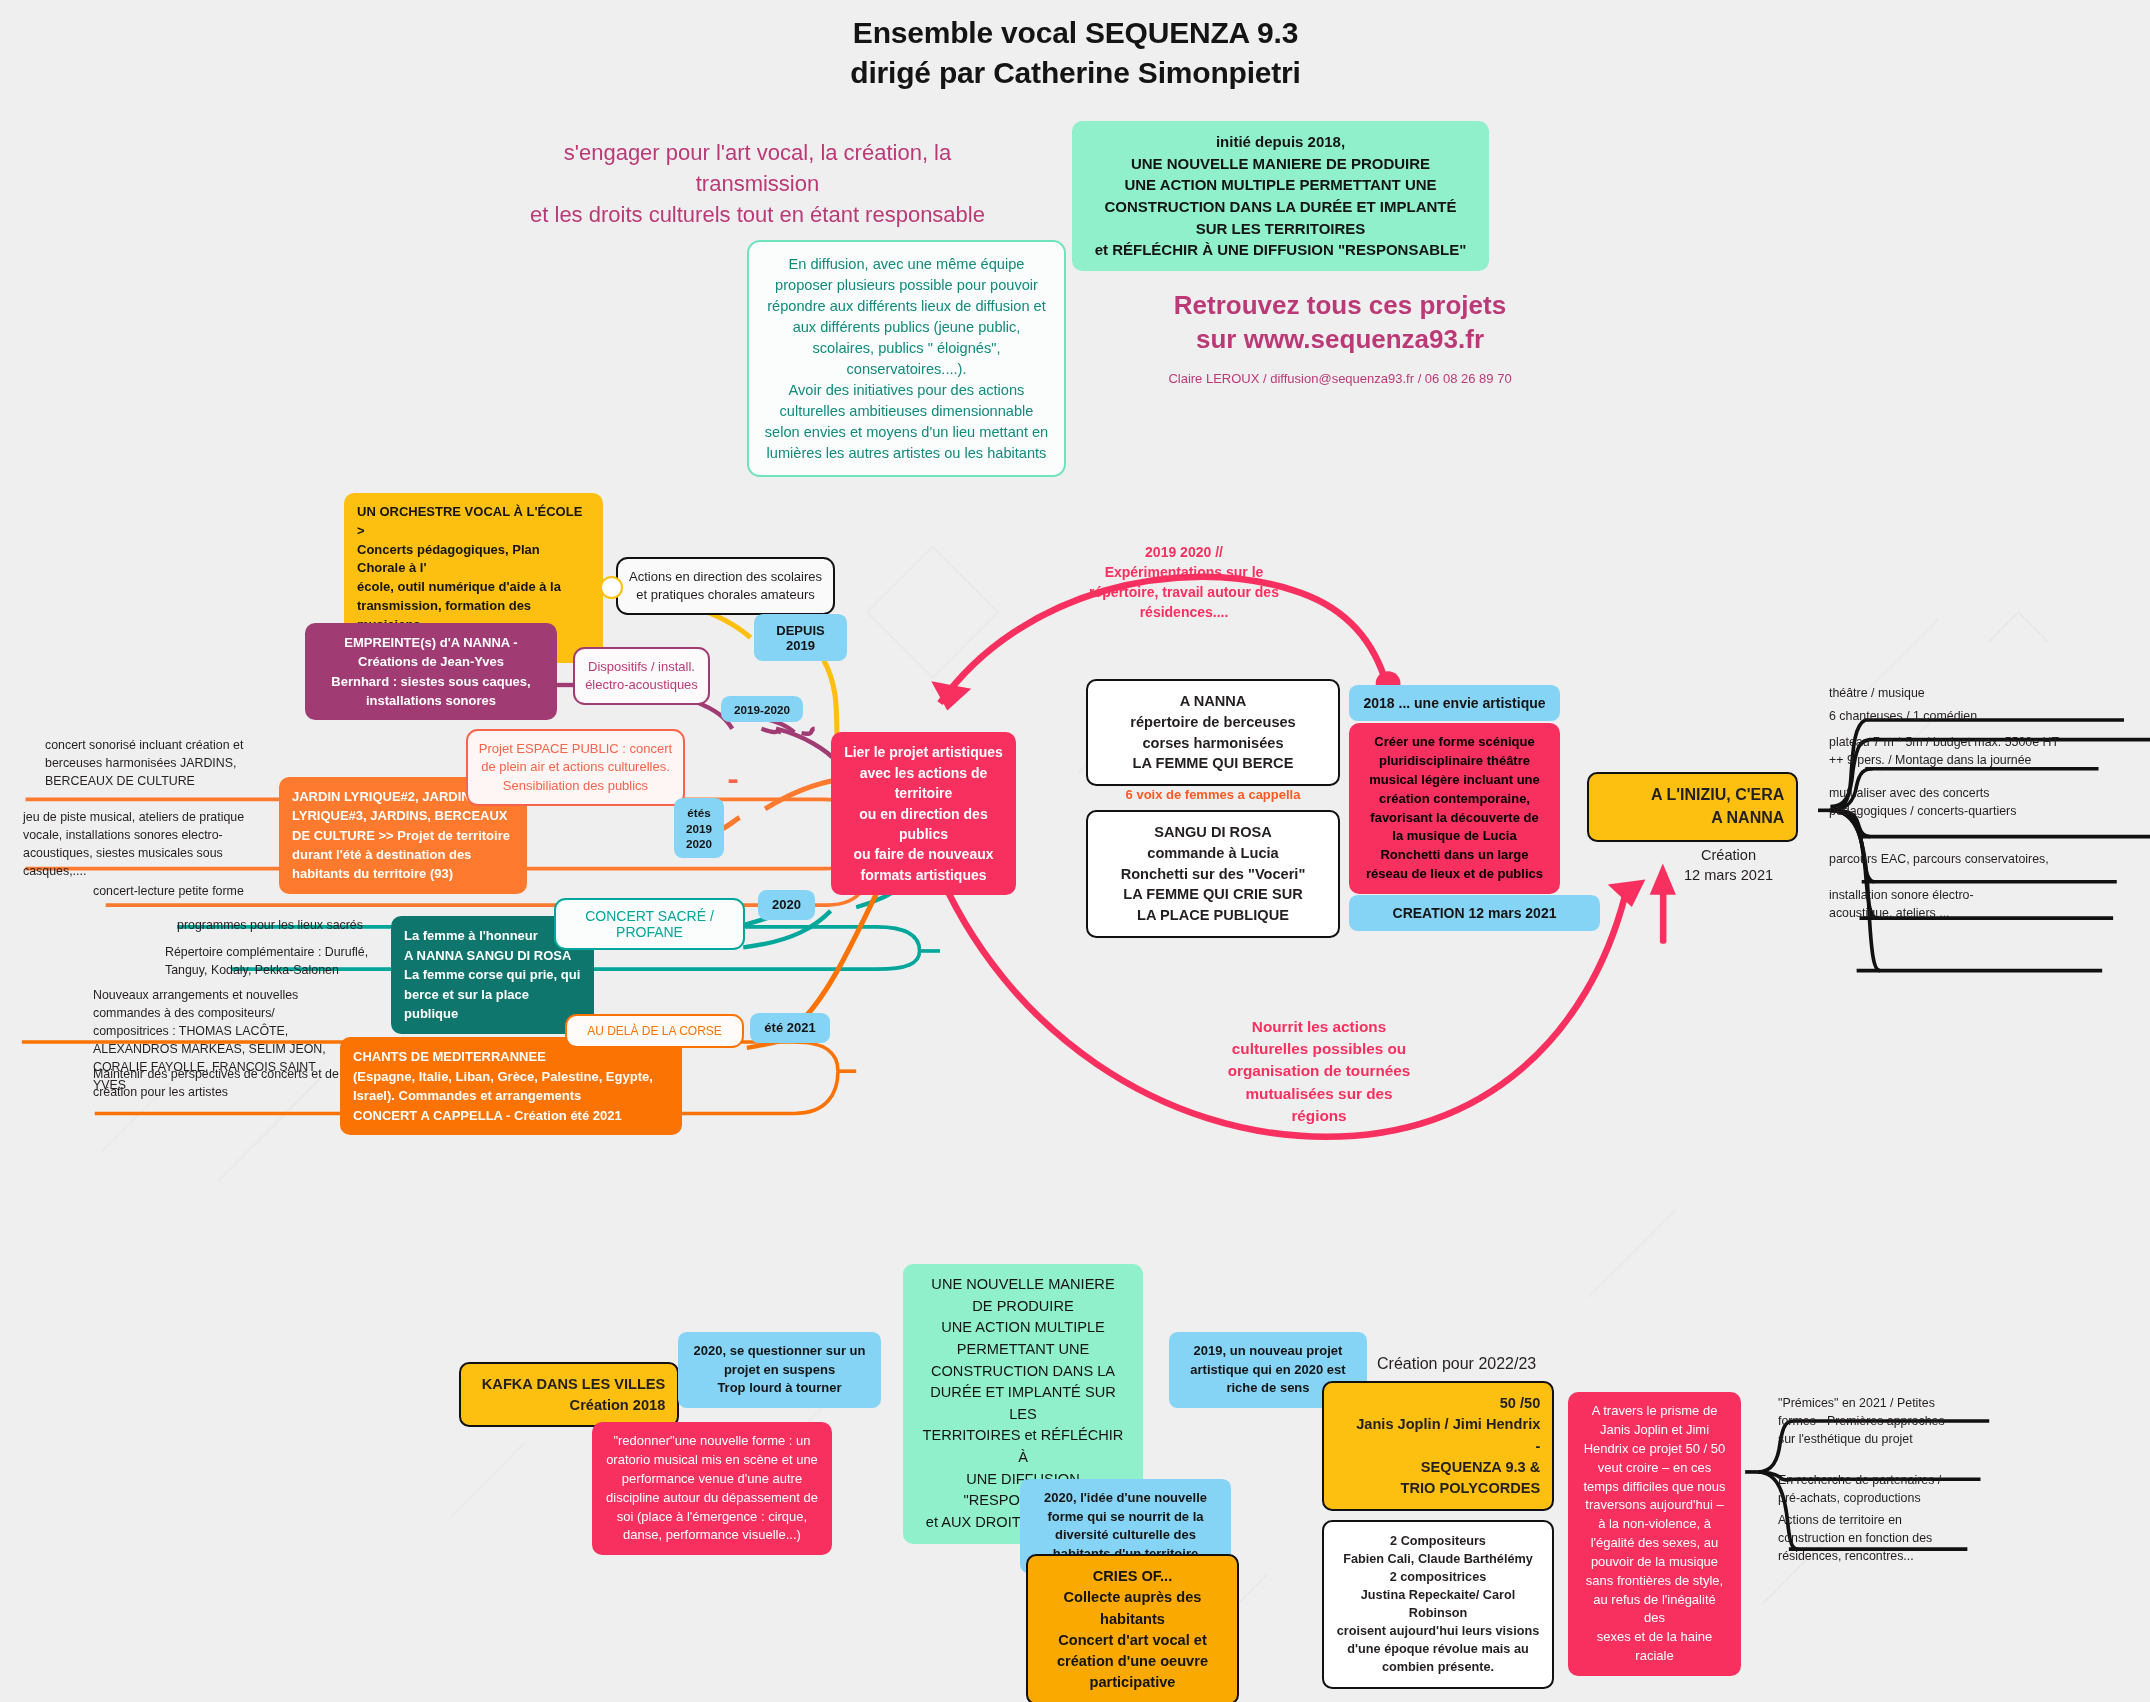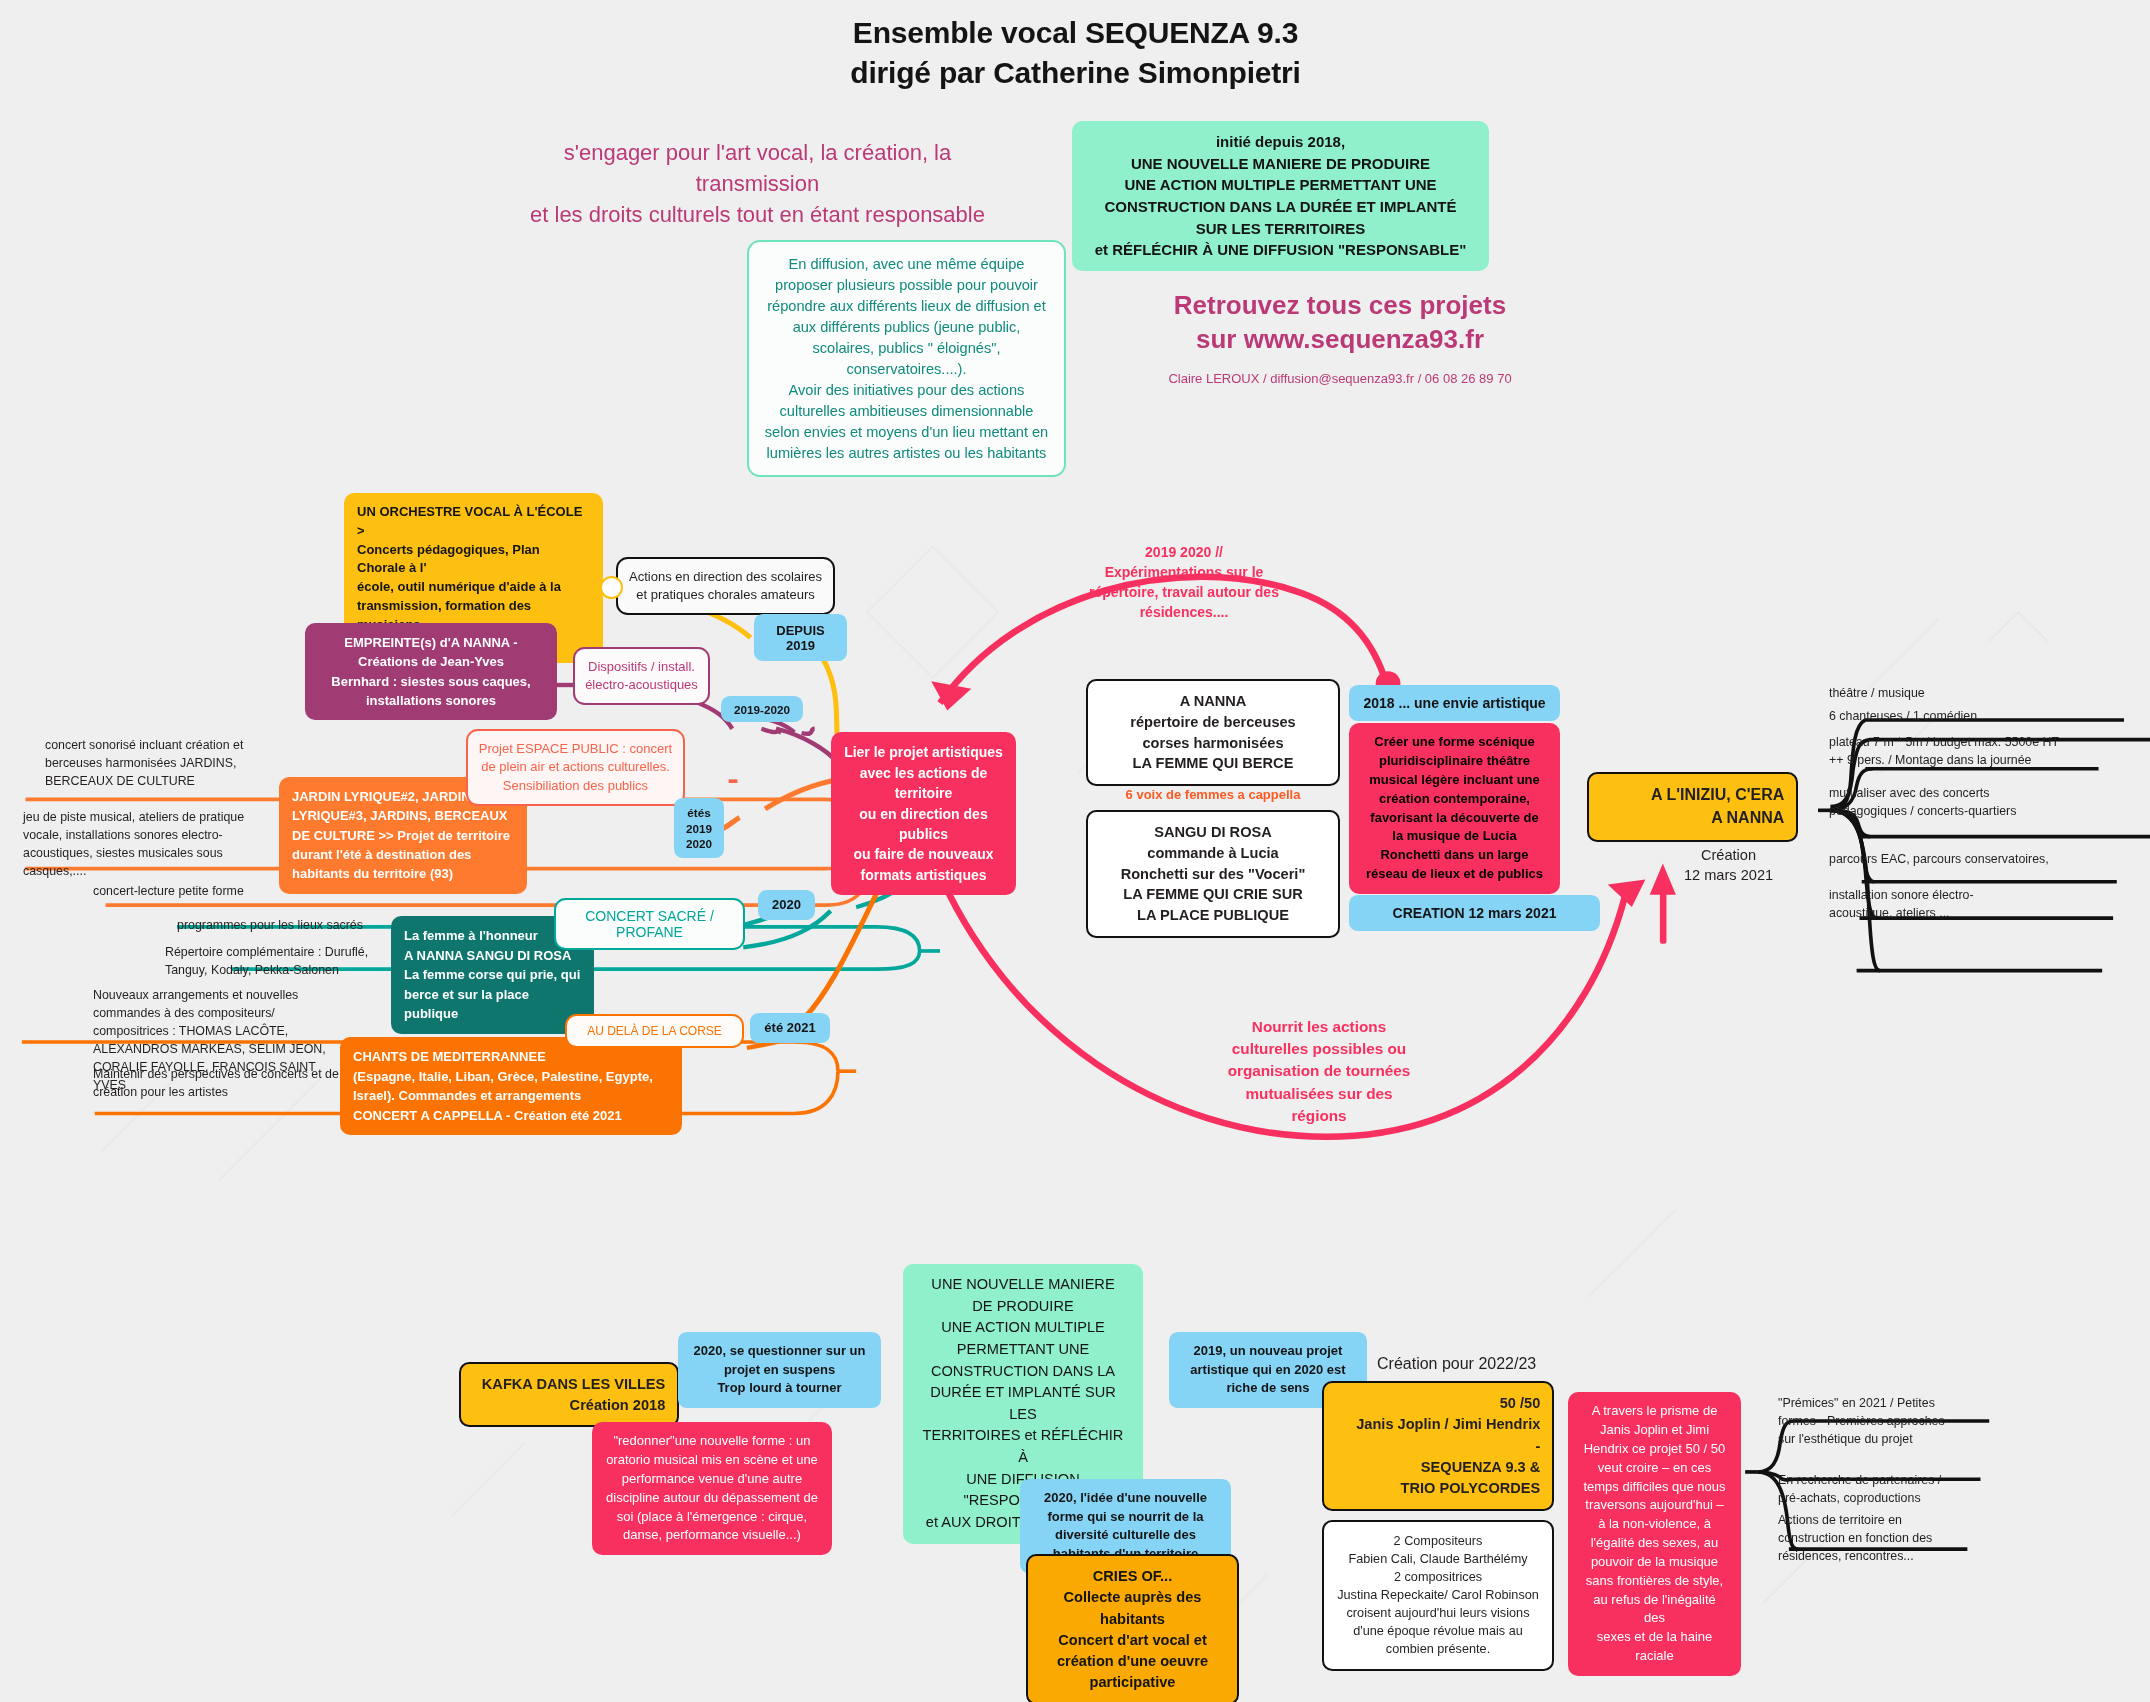--- a/index.html
+++ b/index.html
@@ -405,21 +405,21 @@
 riche de sens</div>
 
   <div class="node" style="left:1377px;top:1355px;width:248px;text-align:left;font-size:16px;color:#231f20;">Création pour 2022/23</div>
 
   <div class="node yellowbox txt" style="left:1322px;top:1381px;width:232px;font-size:14.6px;line-height:1.45;">50 /50
 Janis Joplin / Jimi Hendrix
 -
 SEQUENZA 9.3 &amp;
 TRIO POLYCORDES</div>
 
-  <div class="node whitebox txt" style="left:1322px;top:1520px;width:232px;font-size:12.7px;line-height:1.42;font-weight:normal;">2 Compositeurs
+  <div class="node whitebox txt" style="left:1322px;top:1520px;width:232px;font-size:12.7px;line-height:1.42;font-weight:bold;">2 Compositeurs
 Fabien Cali, Claude Barthélémy
 2 compositrices
 Justina Repeckaite/ Carol Robinson
 croisent aujourd'hui leurs visions
 d'une époque révolue mais au
 combien présente.</div>
 
   <div class="node filled txt" style="left:1568px;top:1392px;width:173px;background:#f8305f;color:#fff;font-size:13px;line-height:1.45;">A travers le prisme de
 Janis Joplin et Jimi
 Hendrix ce projet 50 / 50

